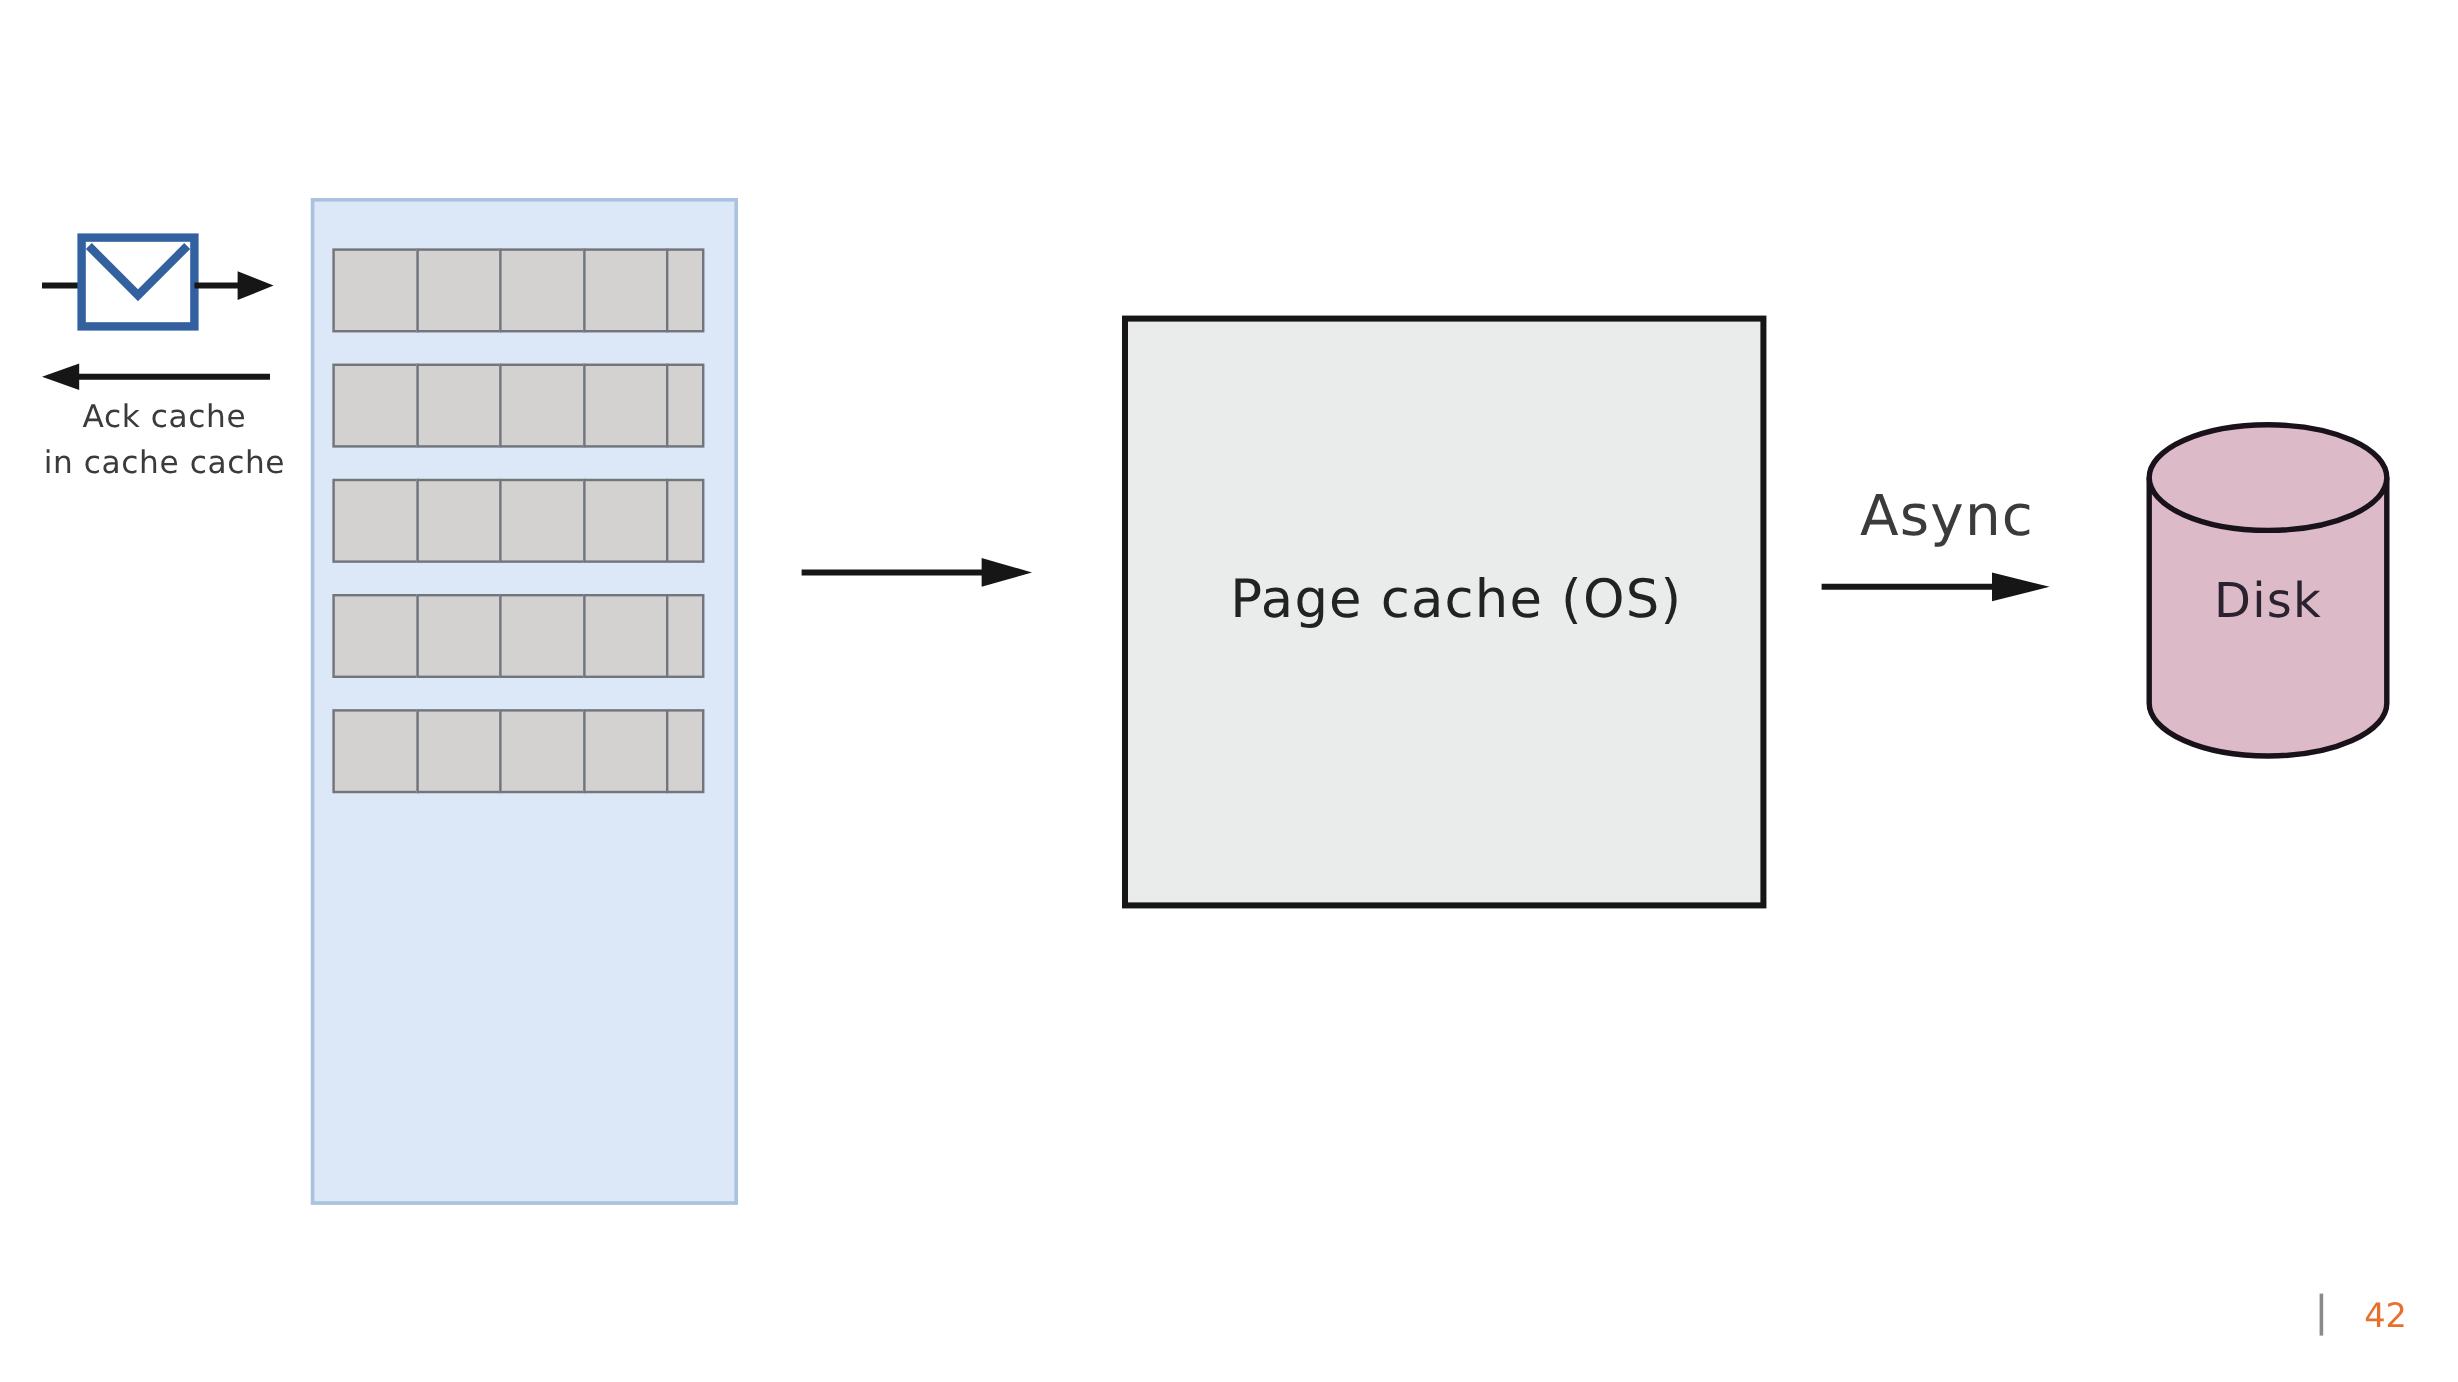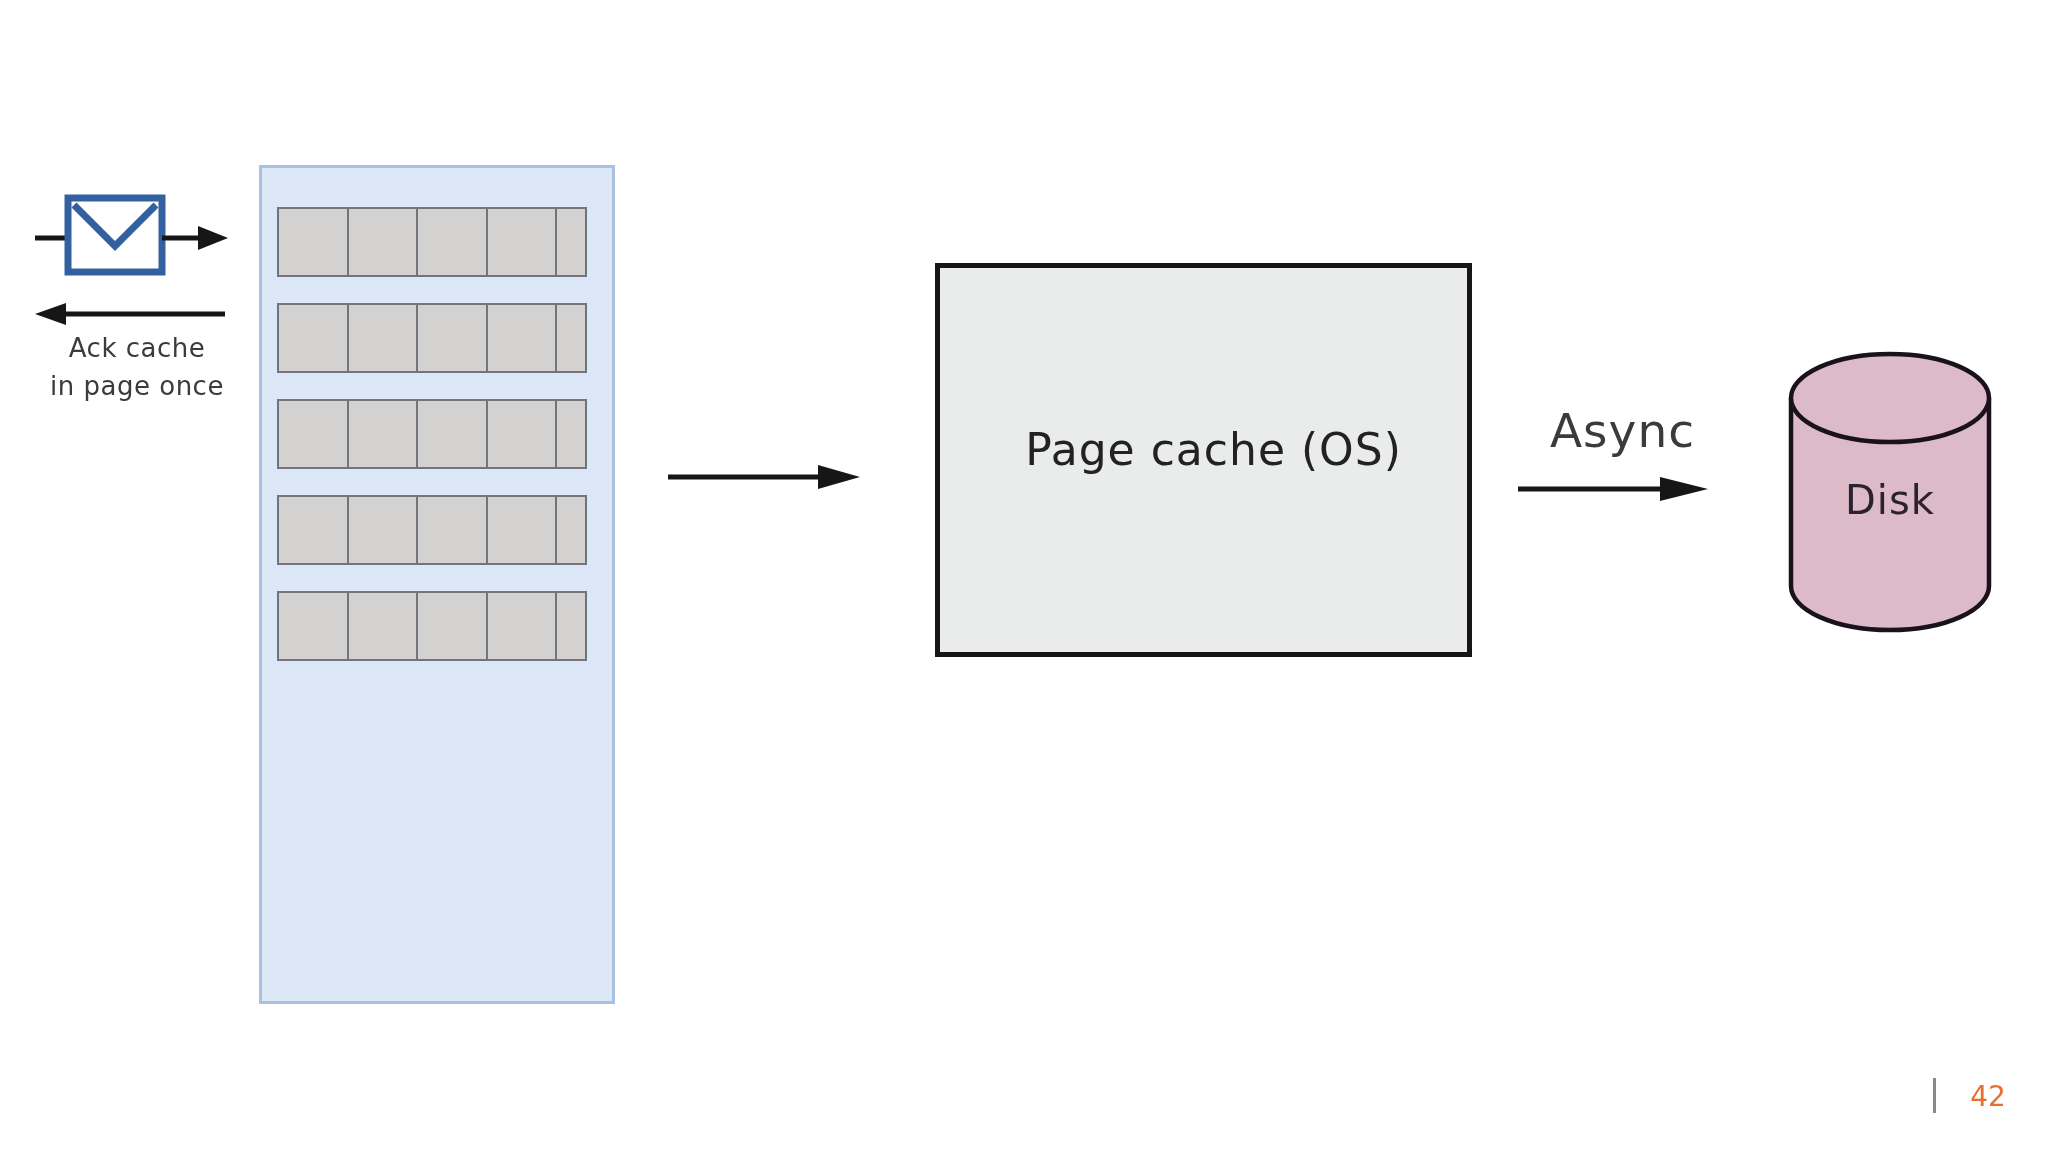--- a/index.html
+++ b/index.html
@@ -49,21 +49,21 @@
     flex: 1 1 auto;
     background: var(--cell-fill);
     border: 2px solid var(--cell-border);
     margin-right: -2px;
   }
   .buf-cell.narrow { flex: 0 0 32px; }
   .buf-cell:last-child { margin-right: 0; }
 
   
   .page-cache-box {
-    left: 935px; top: 263px; width: 537px; height: 394px;
+    left: 935px; top: 263px; width: 537px; height: 494px;
     background: var(--page-cache-fill);
     border: 5px solid var(--page-cache-border);
     display: flex;
     align-items: center;
     justify-content: center;
     padding-bottom: 22px;
     padding-left: 20px;
   }
   .page-cache-label {
     font-size: 44px;
@@ -119,21 +119,21 @@
     </g>
   </svg>
 
   <svg class="abs" style="left:30px; top:300px;" width="200" height="28" viewBox="0 0 200 28">
     <line class="arrow-line" x1="195" y1="14" x2="32" y2="14"></line>
     <polygon class="arrow-head" points="36,3 5,14 36,25"></polygon>
   </svg>
 
   <div class="abs ack-caption">
     <div>Ack cache</div>
-    <div>in page once</div>
+    <div>in cache cache</div>
   </div>
 
   <div class="abs buffer">
     <div>
         <div class="buf-row">
           <div class="buf-cell"></div>
           <div class="buf-cell"></div>
           <div class="buf-cell"></div>
           <div class="buf-cell"></div>
           <div class="buf-cell narrow"></div>

